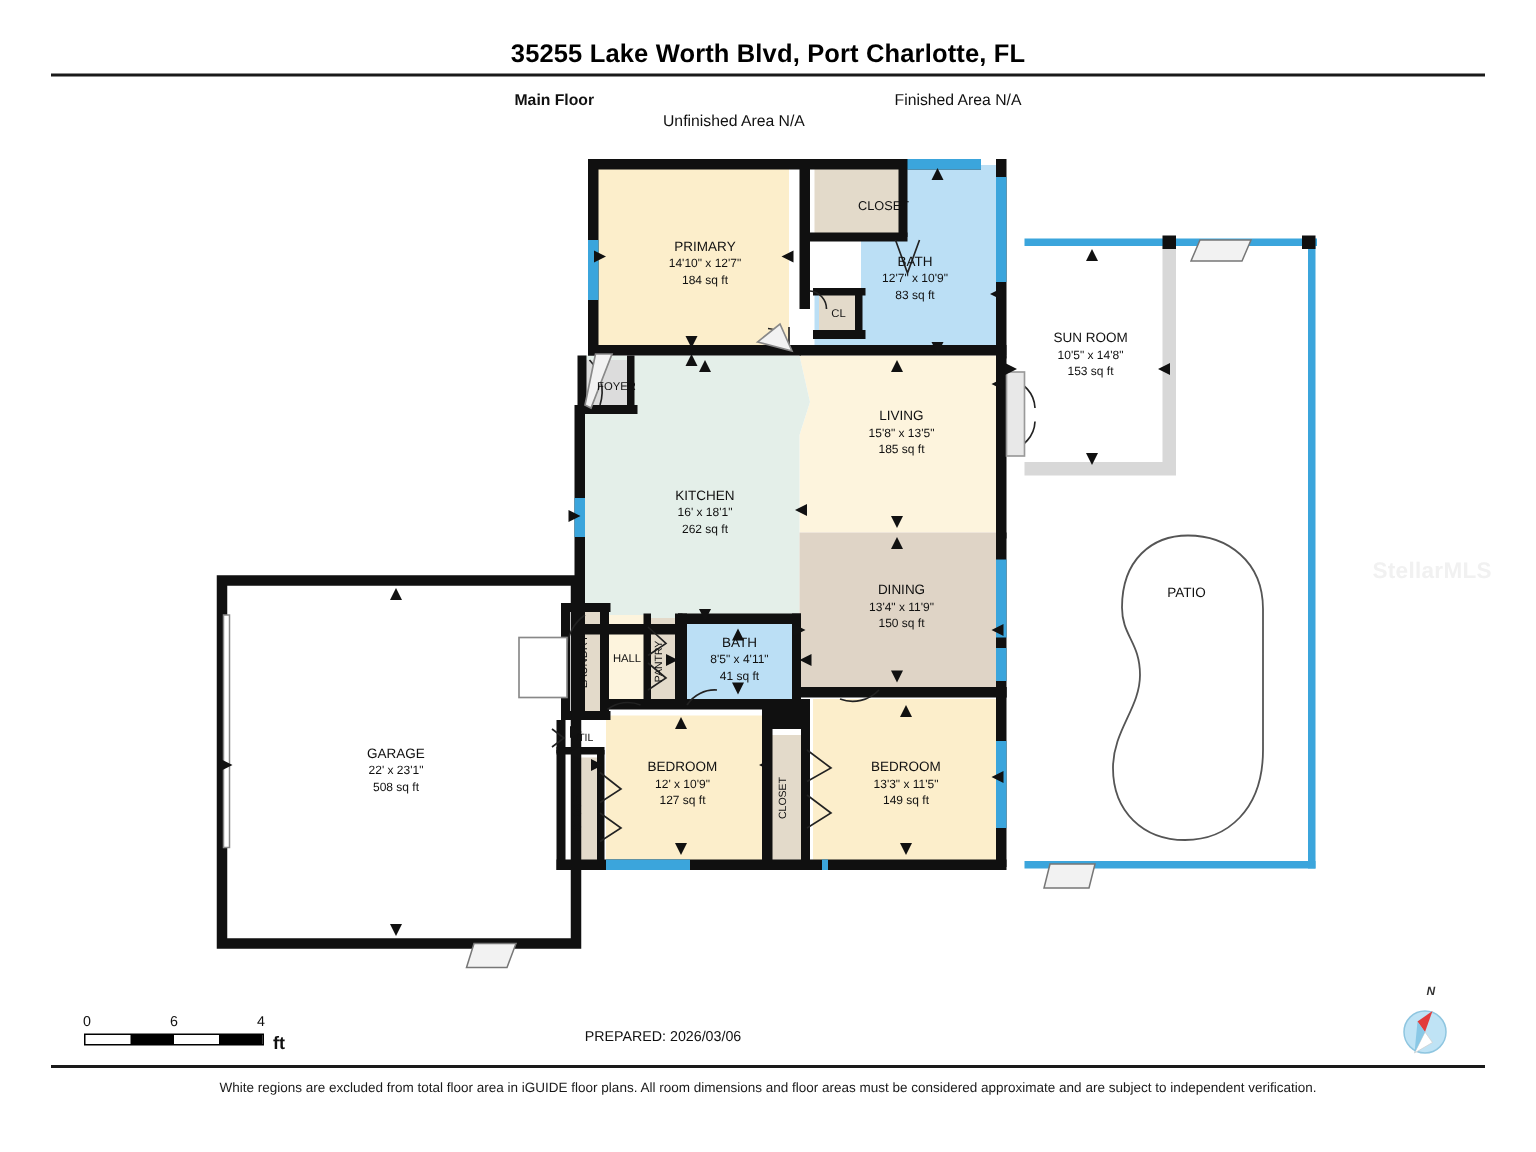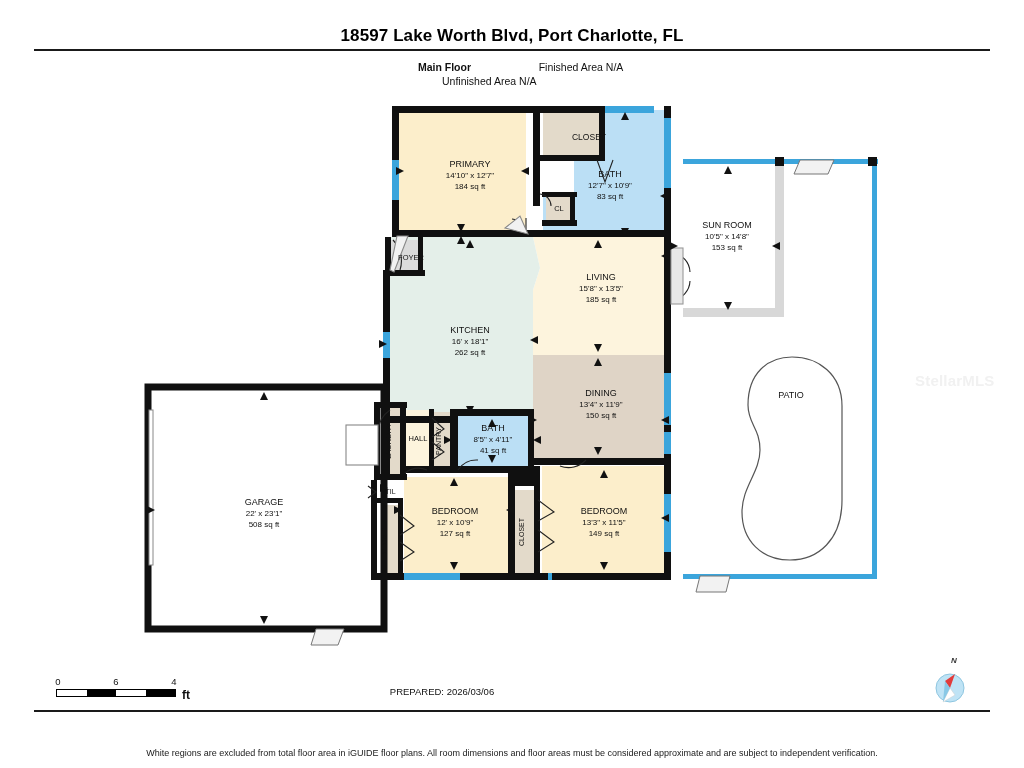--- a/index.html
+++ b/index.html
@@ -46,26 +46,26 @@
     font-size: 10.5px;
   }
   #floor-summary .rowline {
     display: flex;
     justify-content: center;
     line-height: 14px;
   }
   #floor-summary .flabel {
     font-weight: bold;
     width: 128px;
-    text-align: right;
+    text-align: left;
     padding-right: 10px;
   }
   #floor-summary .fval {
     width: 200px;
-    text-align: center;
+    text-align: right;
   }
   #floor-summary .fval2 {
     width: 200px;
     text-align: left;
     margin-left: 60px;
   }
 
   
   #plan {
     position: absolute;
@@ -154,35 +154,35 @@
   #footer-rule {
     position: absolute;
     top: 710px;
     left: 34px;
     width: 956px;
     height: 2px;
     background: #1a1a1a;
   }
   #disclaimer {
     position: absolute;
-    top: 748px;
+    top: 720px;
     left: 0;
     width: 1024px;
     text-align: center;
     font-size: 9px;
     color: #1a1a1a;
   }
 
   
   .rt { font-family: "Liberation Sans", sans-serif; }
 </style>
 </head>
 <body>
 
-<div id="page-title">18597 Lake Worth Blvd, Port Charlotte, FL</div>
+<div id="page-title">35255 Lake Worth Blvd, Port Charlotte, FL</div>
 <div id="title-rule"></div>
 
 <div id="floor-summary">
   <div class="rowline">
     <span class="flabel">Main Floor</span>
     <span class="fval">Finished Area N/A</span>
   </div>
   <div class="rowline">
     <span class="fval2">Unfinished Area N/A</span>
   </div>

